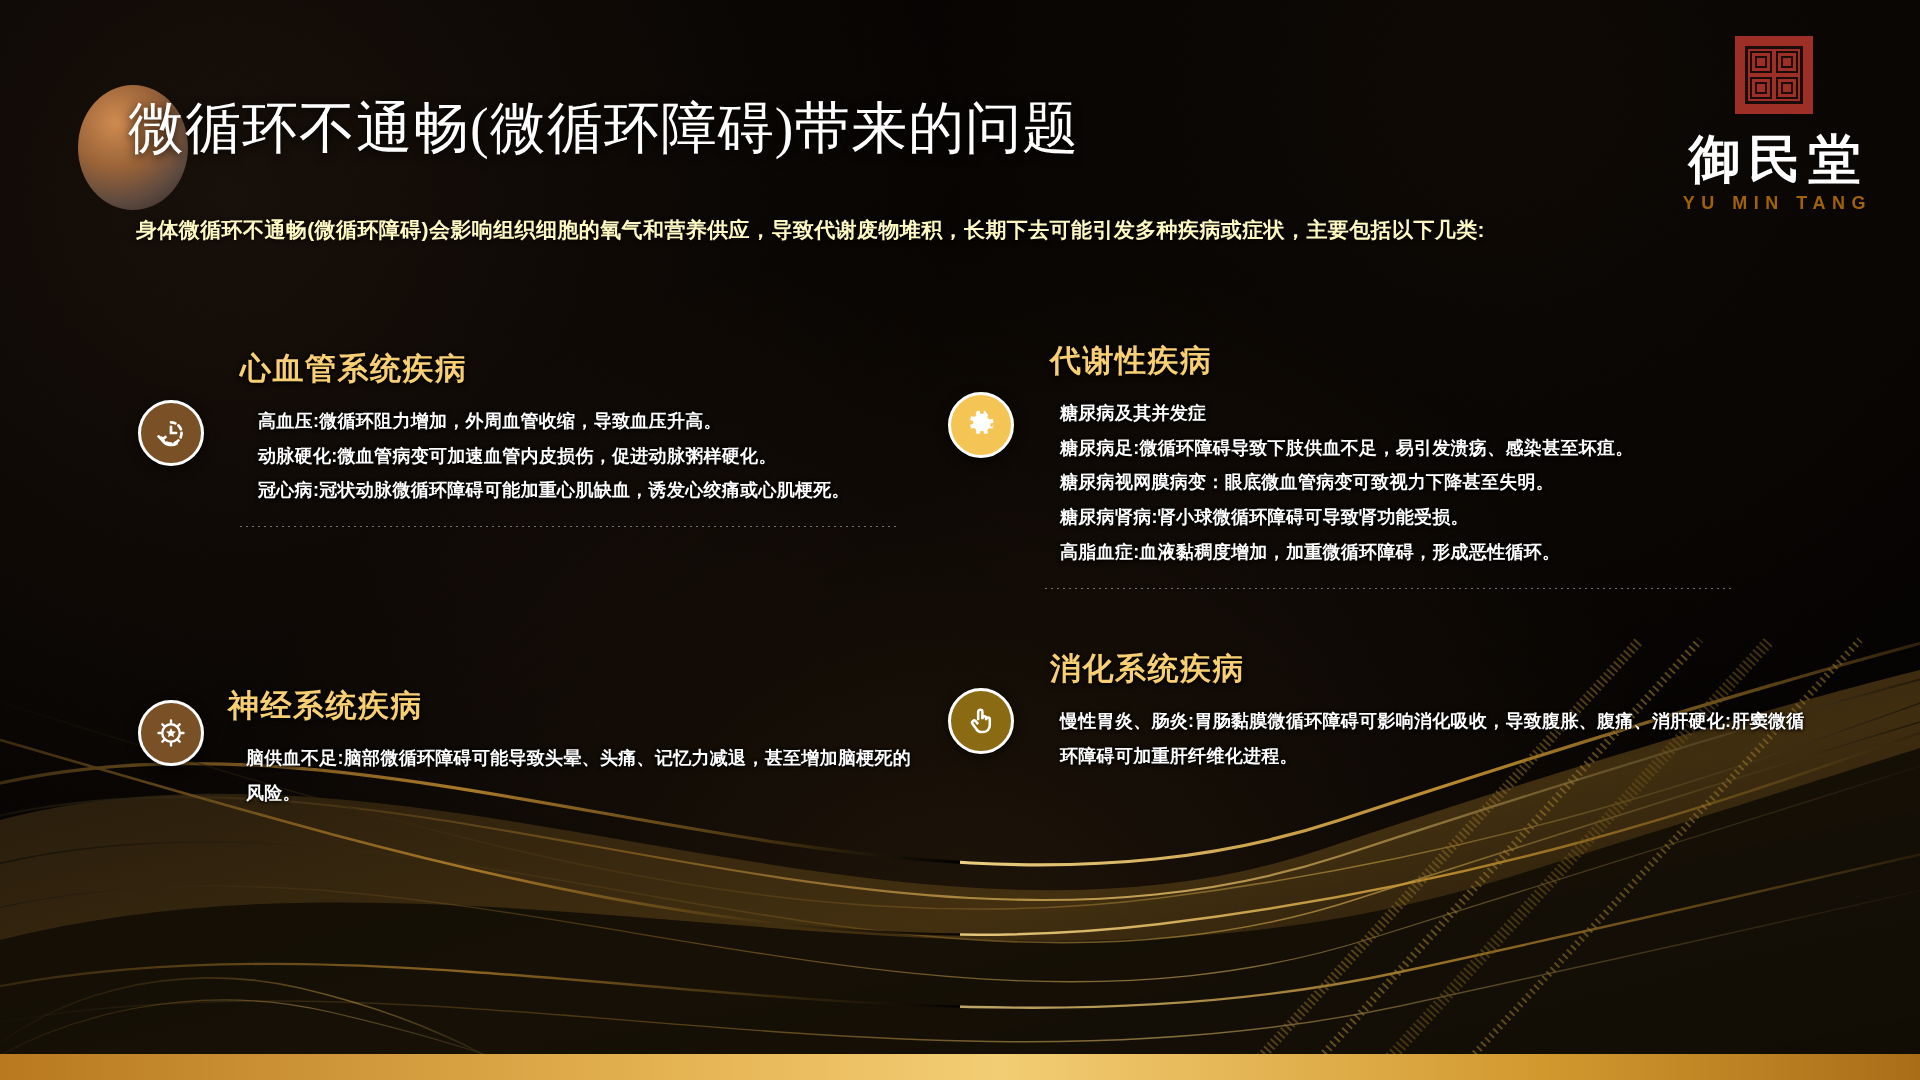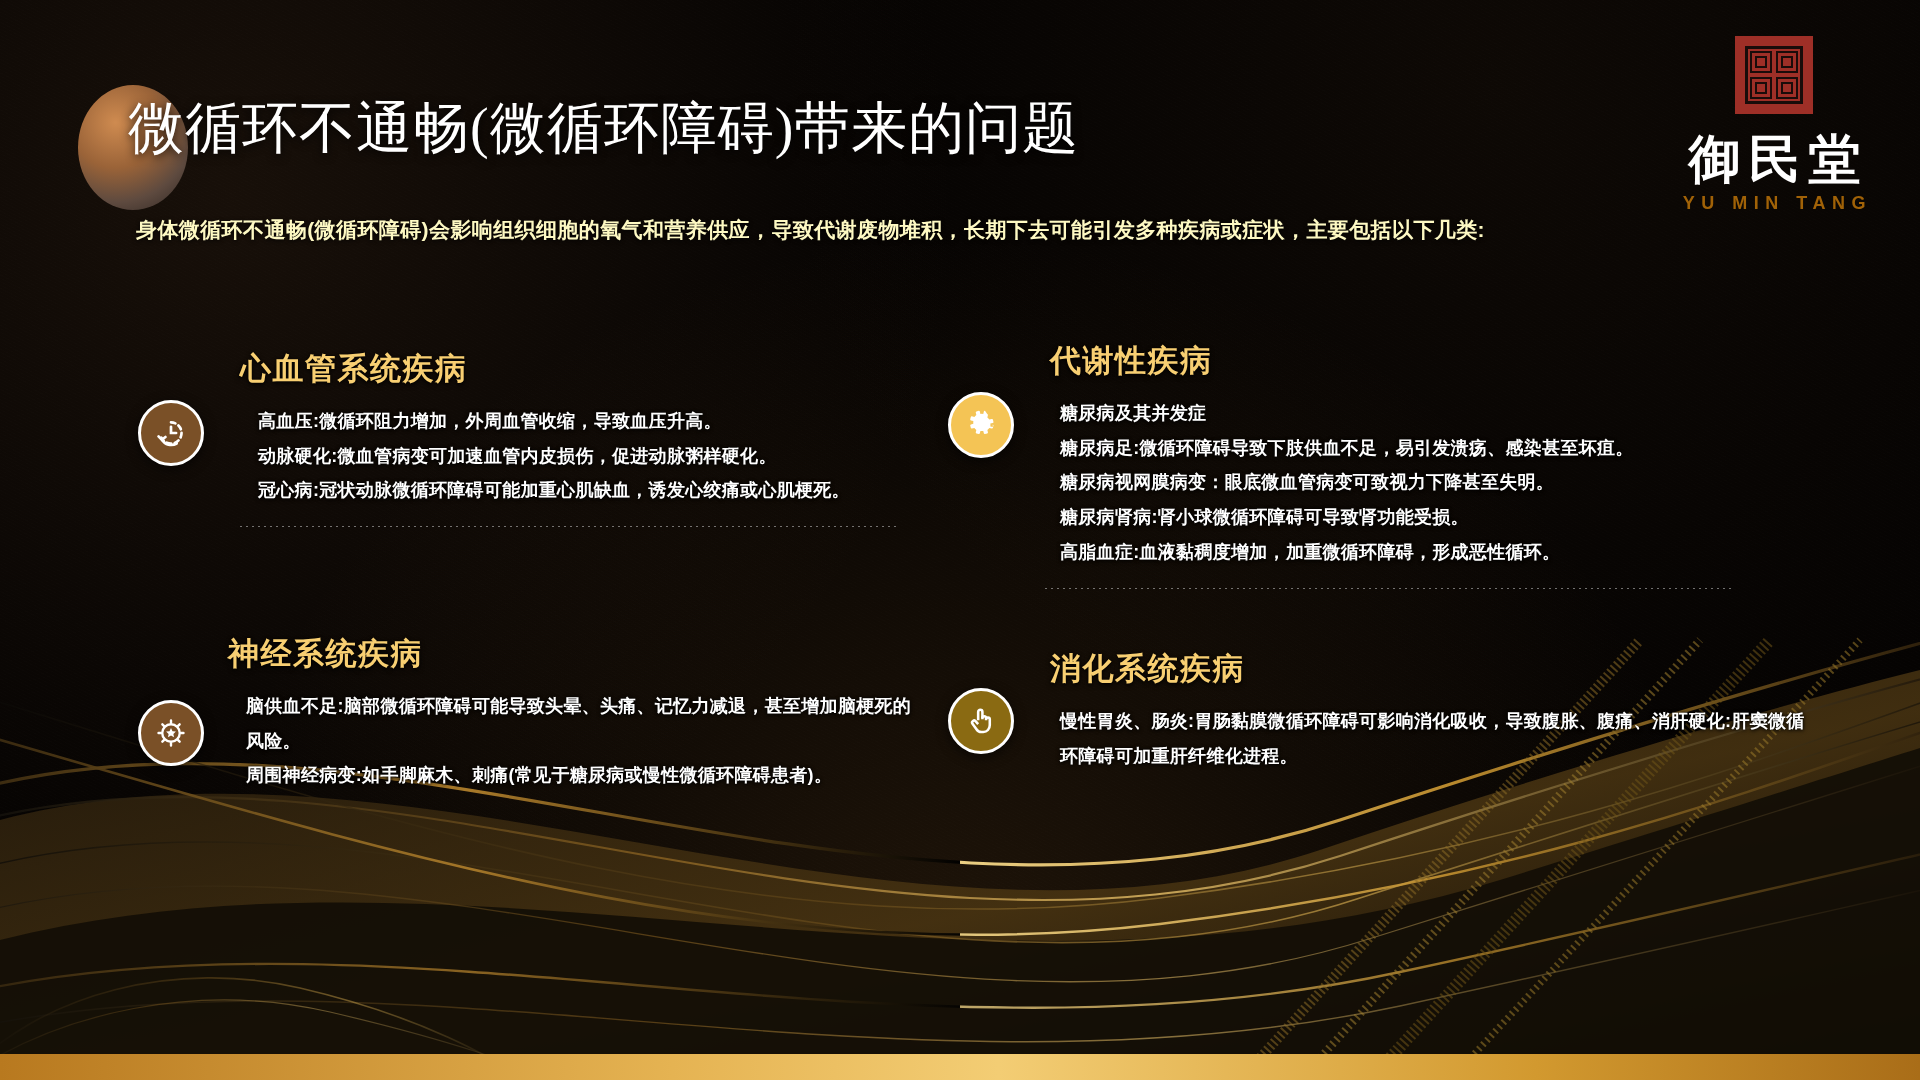--- a/index.html
+++ b/index.html
@@ -115,21 +115,21 @@
   .pos-s3 { left:138px; top:700px; }
   .pos-s4 { left:948px; top:688px; }
 
   .bg-brown { background:#7a5027; }
   .bg-gold  { background:#f4c455; }
   .bg-olive { background:#8a6a12; }
 
   .sec-abs { position:absolute; }
   .s1 { left:240px; top:348px; width:690px; }
   .s2 { left:1050px; top:340px; width:700px; }
-  .s3 { left:228px; top:633px; width:700px; }
+  .s3 { left:228px; top:685px; width:700px; }
   .s4 { left:1050px; top:648px; width:760px; }
   .s1 .sec-body, .s3 .sec-body { padding-left:18px; }
   .s2 .sec-body, .s4 .sec-body { padding-left:10px; }
   .s2 .divider, .s4 .divider { width:690px; margin-left:-5px; }
 </style>
 </head>
 <body>
 
 <div id="bg">
   <div class="bg-noise"></div>
@@ -268,21 +268,20 @@
       <div class="sec-line">糖尿病肾病:肾小球微循环障碍可导致肾功能受损。</div>
       <div class="sec-line">高脂血症:血液黏稠度增加，加重微循环障碍，形成恶性循环。</div>
     </div>
     <div class="divider"></div>
   </div>
 
   <div class="sec-abs s3 section">
     <div class="sec-head">神经系统疾病</div>
     <div class="sec-body">
       <div class="sec-line">脑供血不足:脑部微循环障碍可能导致头晕、头痛、记忆力减退，甚至增加脑梗死的风险。</div>
-      <div class="sec-line">周围神经病变:如手脚麻木、刺痛(常见于糖尿病或慢性微循环障碍患者)。</div>
     </div>
   </div>
 
   <div class="sec-abs s4 section">
     <div class="sec-head">消化系统疾病</div>
     <div class="sec-body">
       <div class="sec-line">慢性胃炎、肠炎:胃肠黏膜微循环障碍可影响消化吸收，导致腹胀、腹痛、消肝硬化:肝窦微循环障碍可加重肝纤维化进程。</div>
     </div>
   </div>
 

